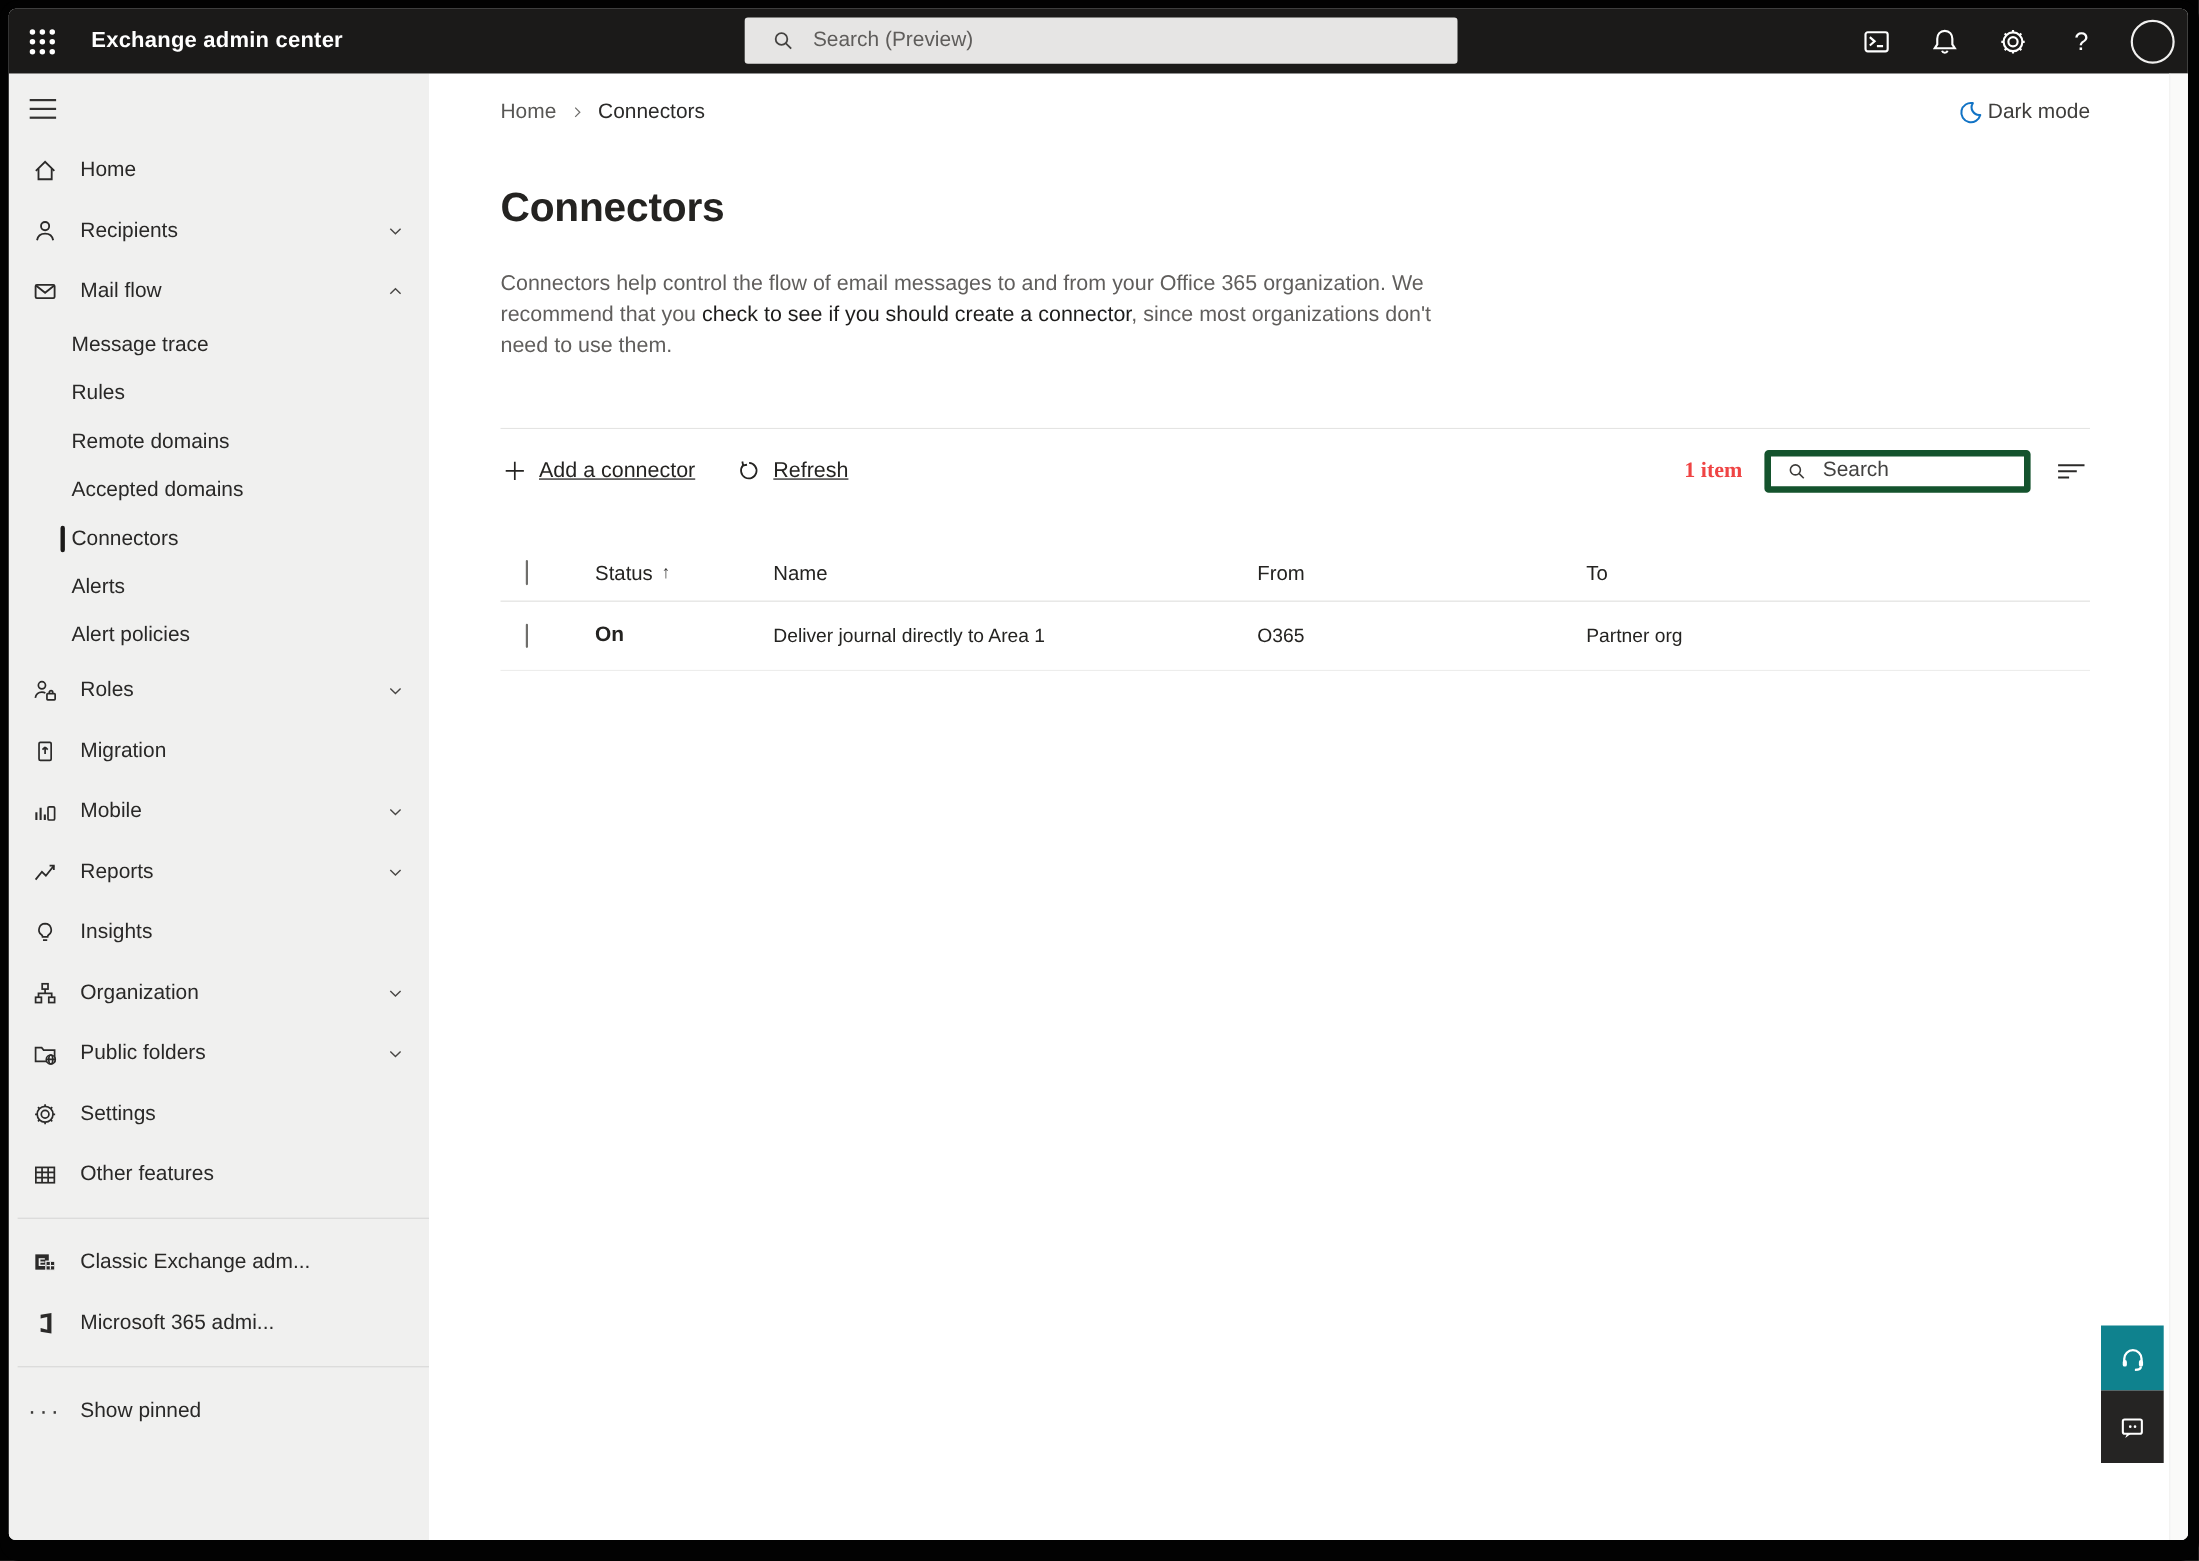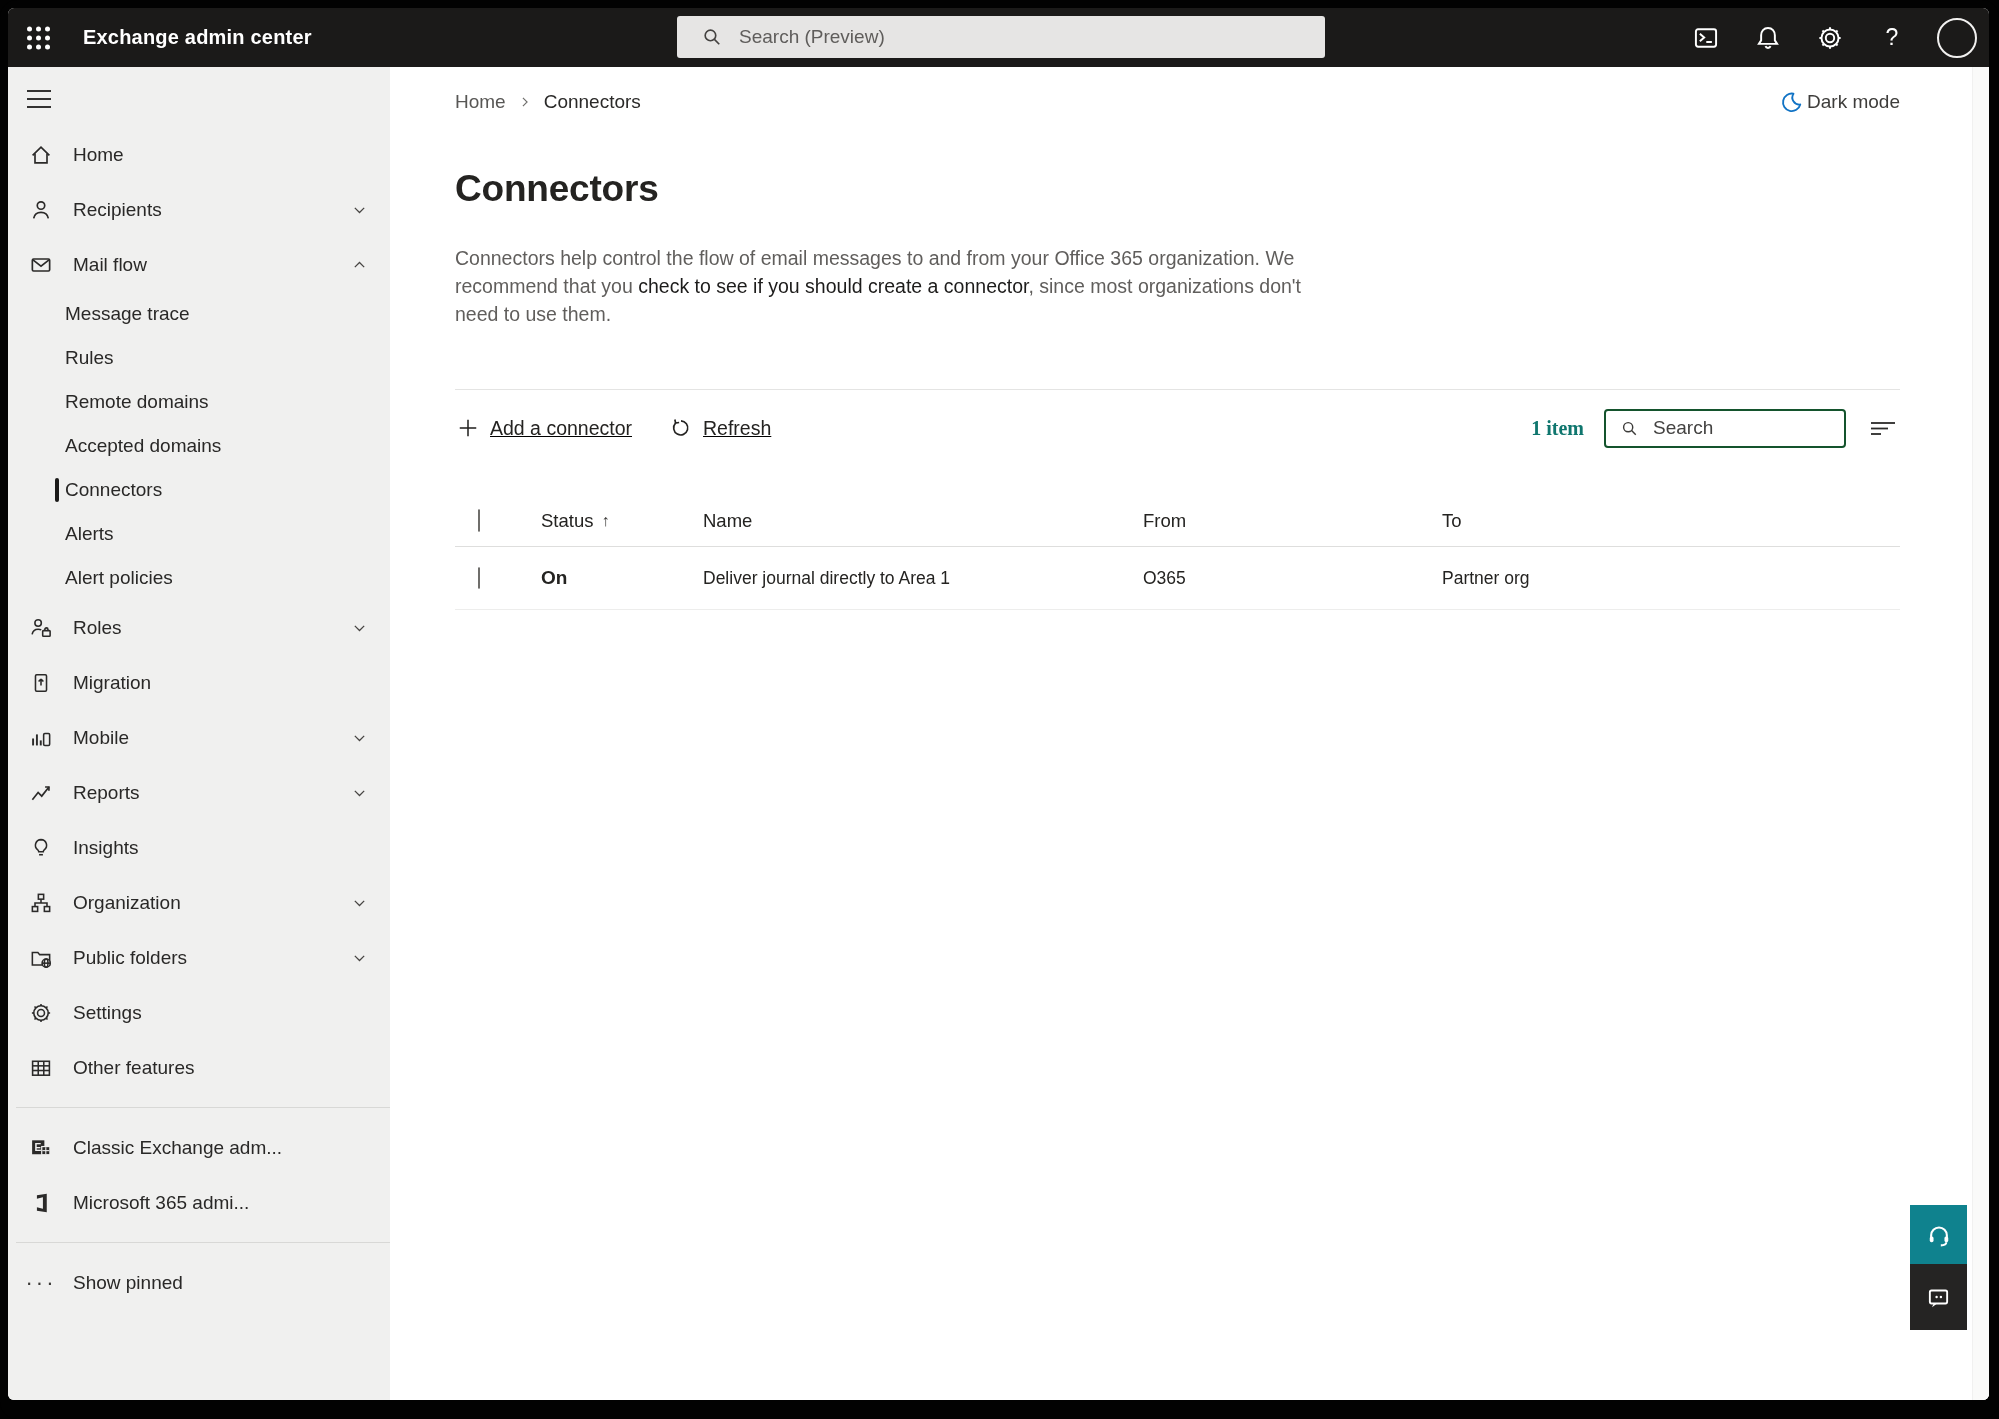--- a/index.html
+++ b/index.html
@@ -66,23 +66,23 @@
   .crumb-cur{color:#2b2a29;}
   .darkmode{display:flex;align-items:center;gap:4px;font-size:19px;color:#3e3d3b;cursor:pointer;}
   .page-title{margin-top:50px;font-size:37px;line-height:44px;font-weight:700;color:#242321;letter-spacing:-.2px;}
   .page-desc{margin-top:33px;width:852px;font-size:19.5px;line-height:28px;color:#605e5c;}
   .desc-strong{color:#1d1c1b;}
   .tool-divider{margin-top:61px;height:1px;background:#e4e4e3;}
   .toolbar{padding-top:16px;height:44px;display:flex;align-items:center;justify-content:space-between;}
   .tb-left{display:flex;align-items:center;gap:26px;text-decoration:underline;}
   .tb-btn{display:flex;align-items:center;gap:11px;font-size:19.5px;color:#242321;padding:6px 10px 6px 2px;cursor:pointer;border-radius:2px;}
   .tb-right{display:flex;align-items:center;gap:20px;}
-  .item-count{font-family:"Liberation Serif",serif;font-weight:700;font-size:20px;color:#0f766e;}
+  .item-count{font-family:"Liberation Serif",serif;font-weight:700;font-size:20px;color:#ef4444;}
   .lsearch{
-    width:242px;height:39px;border:2px solid #14532d;border-radius:4px;background:#fff;
+    width:242px;height:39px;border:6px solid #14532d;border-radius:4px;background:#fff;
     display:flex;align-items:center;padding-left:14px;box-sizing:border-box;color:#3c3b39;
   }
   .lsearch input{border:none;outline:none;background:transparent;margin-left:12px;font-size:19px;width:170px;color:#333;font-family:"Liberation Sans",sans-serif;}
   .lsearch input::placeholder{color:#434241;opacity:1;}
   .filter-btn{display:flex;align-items:center;justify-content:center;width:34px;height:34px;color:#2b2a29;cursor:pointer;}
   
   .grid{margin-top:46px;}
   .grid-row{display:grid;grid-template-columns:86px 162px 440px 299px 1fr;align-items:center;}
   .grid-head{height:50px;border-bottom:1px solid #dededd;font-size:18.5px;color:#242321;}
   .grid-data{height:62px;border-bottom:1px solid #ededec;font-size:17.5px;color:#242321;}

